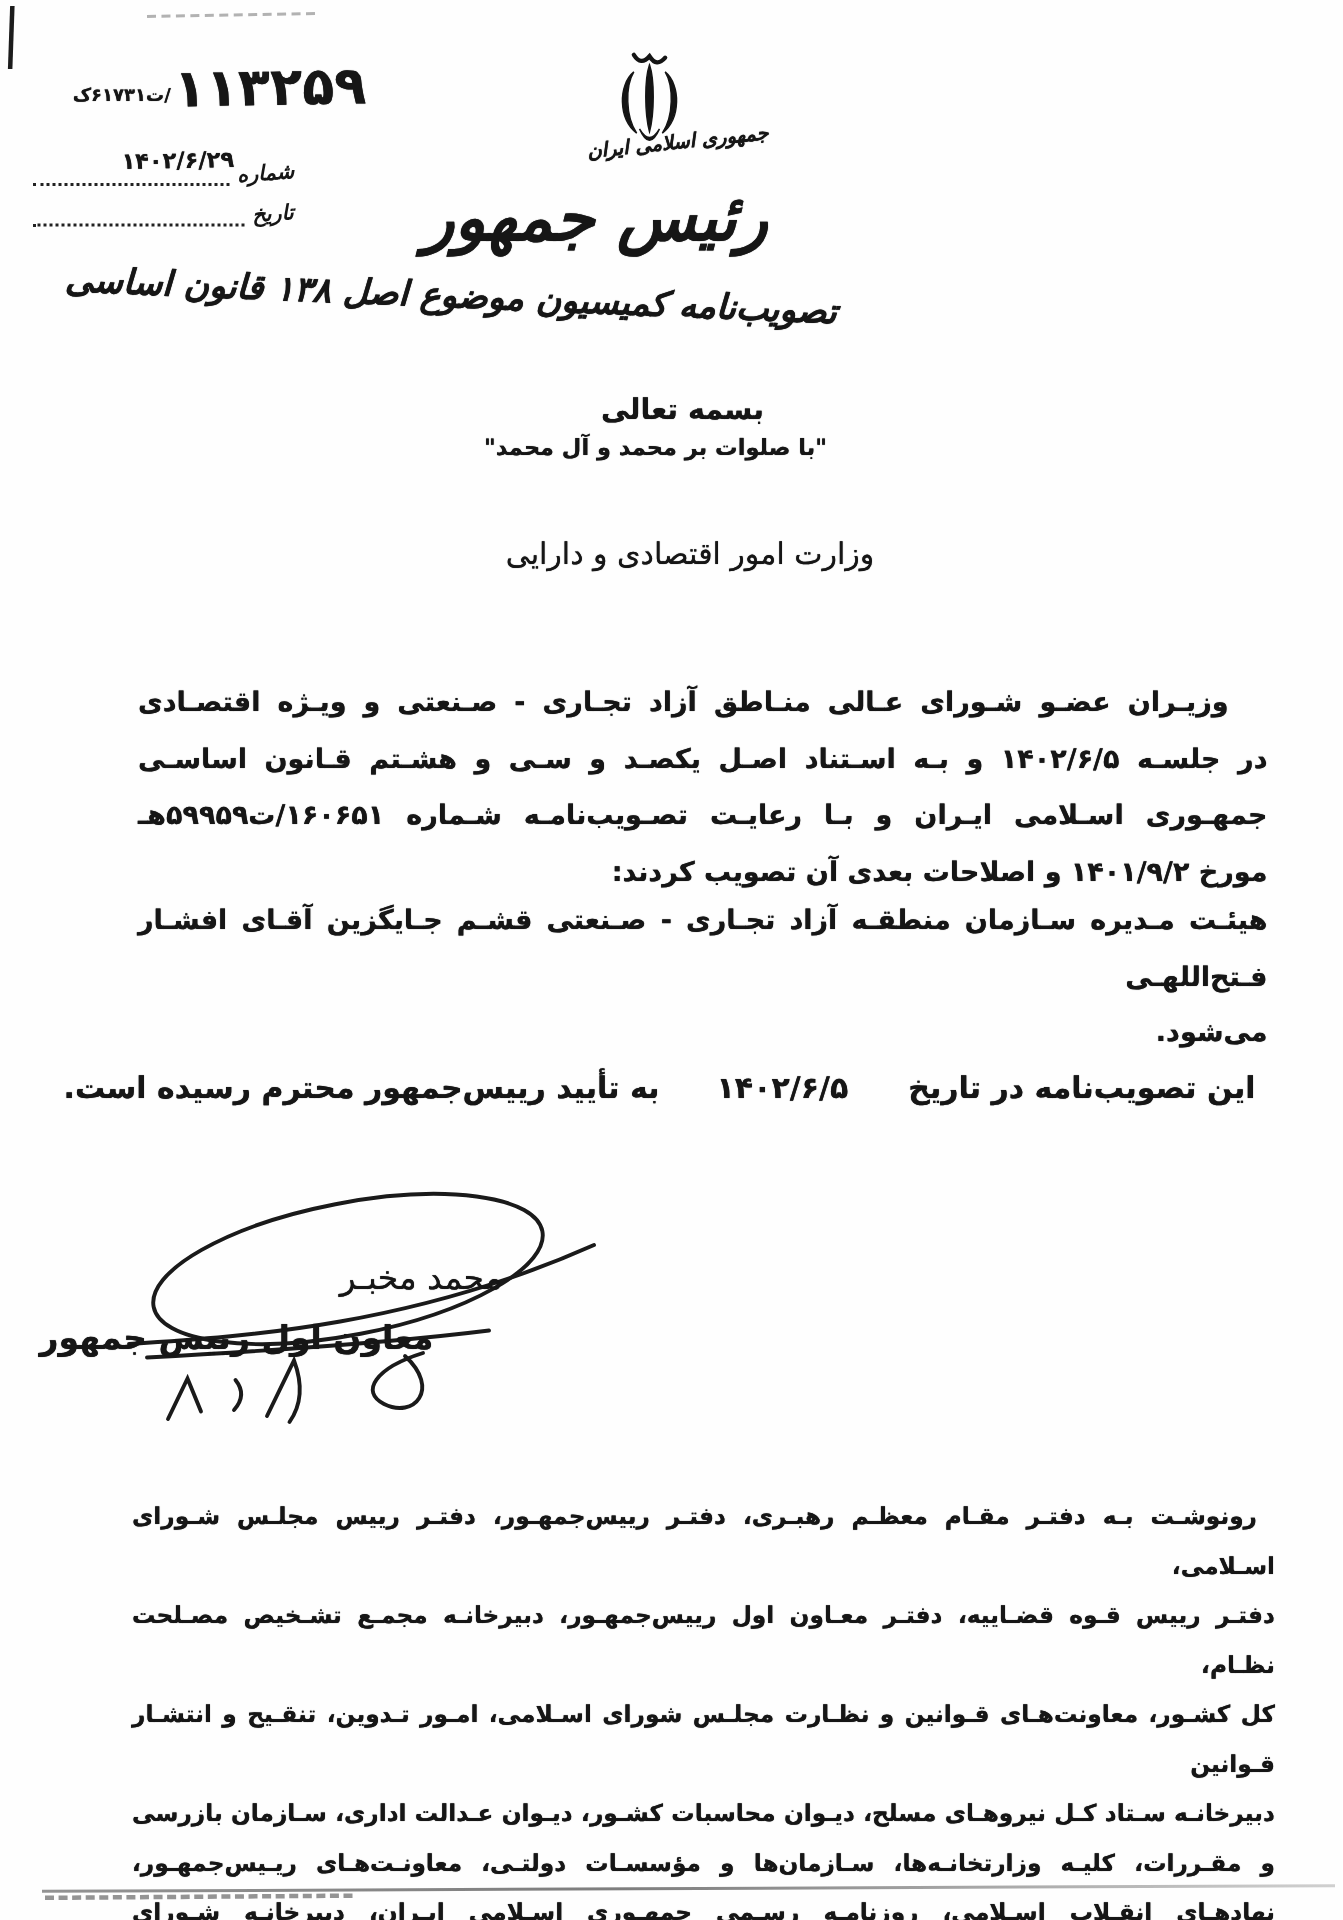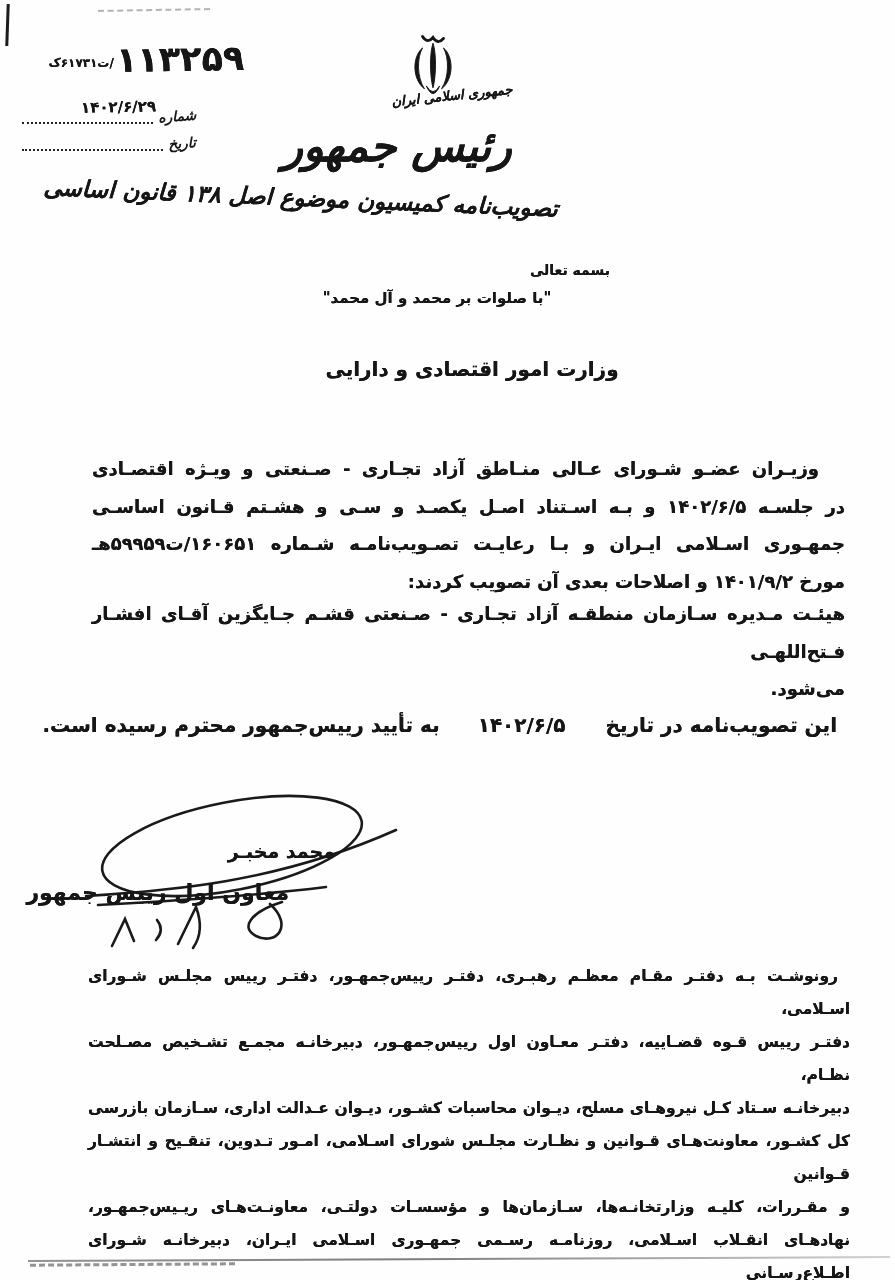--- a/index.html
+++ b/index.html
@@ -34,47 +34,47 @@
   .stamp-dots{flex:1;border-bottom:2px dotted #222;height:14px;margin-left:2px;margin-right:5px;}
   .stamp-date{position:absolute;right:42px;top:1px;font-size:15px;letter-spacing:1px;transform:rotate(-1deg);white-space:nowrap;}
 
   
   .emblem{left:398px;top:28px;width:70px;height:76px;}
   .emblem svg{width:100%;height:100%;}
   .country{left:352px;top:88px;width:200px;text-align:center;font-size:13px;font-weight:bold;font-style:italic;transform:rotate(-6deg);white-space:nowrap;}
   .office{left:282px;top:112px;width:230px;text-align:center;font-size:43px;font-weight:bold;font-style:italic;white-space:nowrap;line-height:1.6;}
   .doc-type{left:98px;top:186px;width:460px;text-align:center;font-size:23px;font-weight:bold;font-style:italic;transform:rotate(2.4deg);white-space:nowrap;}
 
-  .besmeleh{left:300px;top:262px;width:310px;font-size:14px;font-weight:bold;}
+  .besmeleh{left:300px;top:262px;width:310px;text-align:center;font-size:19px;font-weight:bold;}
   .salawat{left:282px;top:289px;width:310px;text-align:center;font-size:15px;font-weight:bold;}
 
   
-  .recipient{left:102px;top:352px;width:740px;text-align:center;font-size:20px;font-weight:bold;line-height:34px;}
+  .recipient{left:90px;top:352px;width:740px;text-align:center;font-size:20px;font-weight:normal;line-height:34px;}
 
   
   .para{left:92px;width:753px;font-size:18px;font-weight:bold;line-height:37.5px;}
   .para1{top:450px;}
   .para2{top:595px;}
   .justify{text-align:justify;text-align-last:justify;}
   .align-start{text-align:right;text-align-last:right;}
   .indent{text-indent:26px;}
 
   .approval{left:92px;top:713px;width:753px;font-size:20px;font-weight:bold;text-align:right;padding-right:8px;box-sizing:border-box;white-space:nowrap;}
   .gap-a{display:inline-block;width:40px;}
   .gap-b{display:inline-block;width:38px;}
 
   
   .signature{left:72px;top:788px;width:345px;height:180px;}
   .signature svg{position:absolute;left:0;top:0;width:100%;height:100%;}
-  .sig-name{position:absolute;right:82px;top:52px;font-size:19px;font-weight:bold;white-space:nowrap;}
+  .sig-name{position:absolute;right:82px;top:52px;font-size:22px;font-weight:normal;white-space:nowrap;}
   .sig-title{position:absolute;right:128px;top:92px;font-size:22px;font-weight:bold;white-space:nowrap;}
 
   
   .cc{left:88px;top:960px;width:762px;font-size:15.5px;font-weight:bold;line-height:33px;}
-  .cc .indent{text-indent:12px;}
+  .cc .indent{text-indent:12px;margin-top:35px;}
 </style>
 </head>
 <body>
 
 <div class="page">
 
   <div class="abs artifact-tick"></div>
   <div class="abs artifact-topdash"></div>
 
   <div class="abs ref-block ink">
@@ -144,22 +144,22 @@
         <path d="M106,156 L124,119 q9,24 -3,41"></path>
       </g>
     </svg>
     <span class="sig-name ink">محمد مخبـر</span>
     <span class="sig-title ink">معاون اول رییس جمهور</span>
   </div>
 
   <div class="abs cc ink">
     <div class="justify indent">رونوشـت بـه دفتـر مقـام معظـم رهبـری، دفتـر رییس‌جمهـور، دفتـر رییس مجلـس شـورای اسـلامی،</div>
     <div class="justify">دفتـر رییس قـوه قضـاییه، دفتـر معـاون اول رییس‌جمهـور، دبیرخانـه مجمـع تشـخیص مصـلحت نظـام،</div>
+    <div class="justify">کل کشـور، معاونت‌هـای قـوانین و نظـارت مجلـس شورای اسـلامی، امـور تـدوین، تنقـیح و انتشـار قـوانین</div>
     <div class="justify">دبیرخانـه سـتاد کـل نیروهـای مسلح، دیـوان محاسبات کشـور، دیـوان عـدالت اداری، سـازمان بازرسی</div>
-    <div class="justify">کل کشـور، معاونت‌هـای قـوانین و نظـارت مجلـس شورای اسـلامی، امـور تـدوین، تنقـیح و انتشـار قـوانین</div>
     <div class="justify">و مقـررات، کلیـه وزارتخانـه‌ها، سـازمان‌ها و مؤسسـات دولتـی، معاونـت‌هـای ریـیس‌جمهـور،</div>
     <div class="justify">نهادهـای انقـلاب اسـلامی، روزنامـه رسـمی جمهـوری اسـلامی ایـران، دبیرخانـه شـورای اطـلاع‌رسـانی</div>
 
   </div>
 
   <div class="abs artifact-bottomline"></div>
   <div class="abs artifact-smudge"></div>
 
 </div>
 

